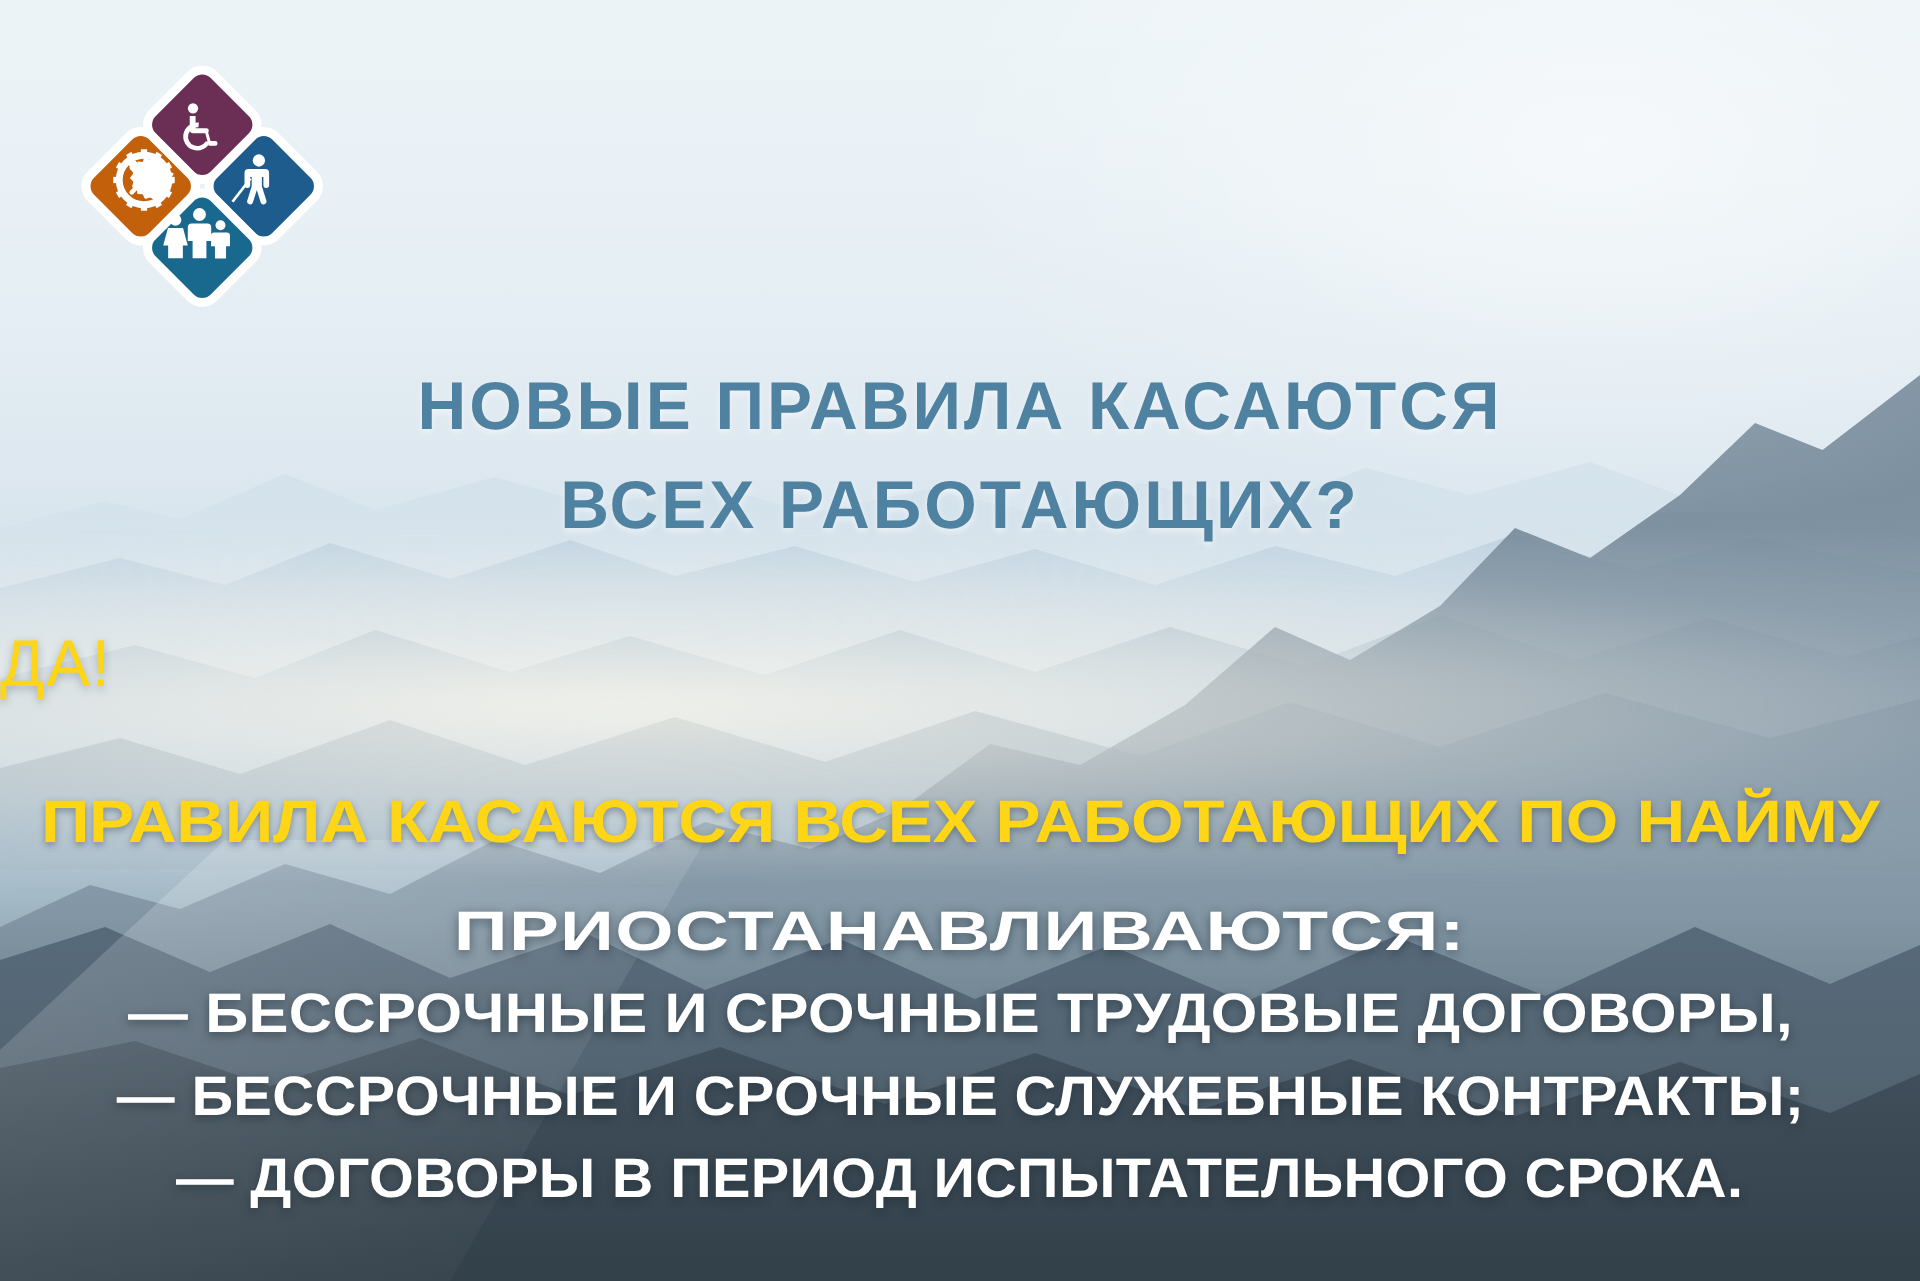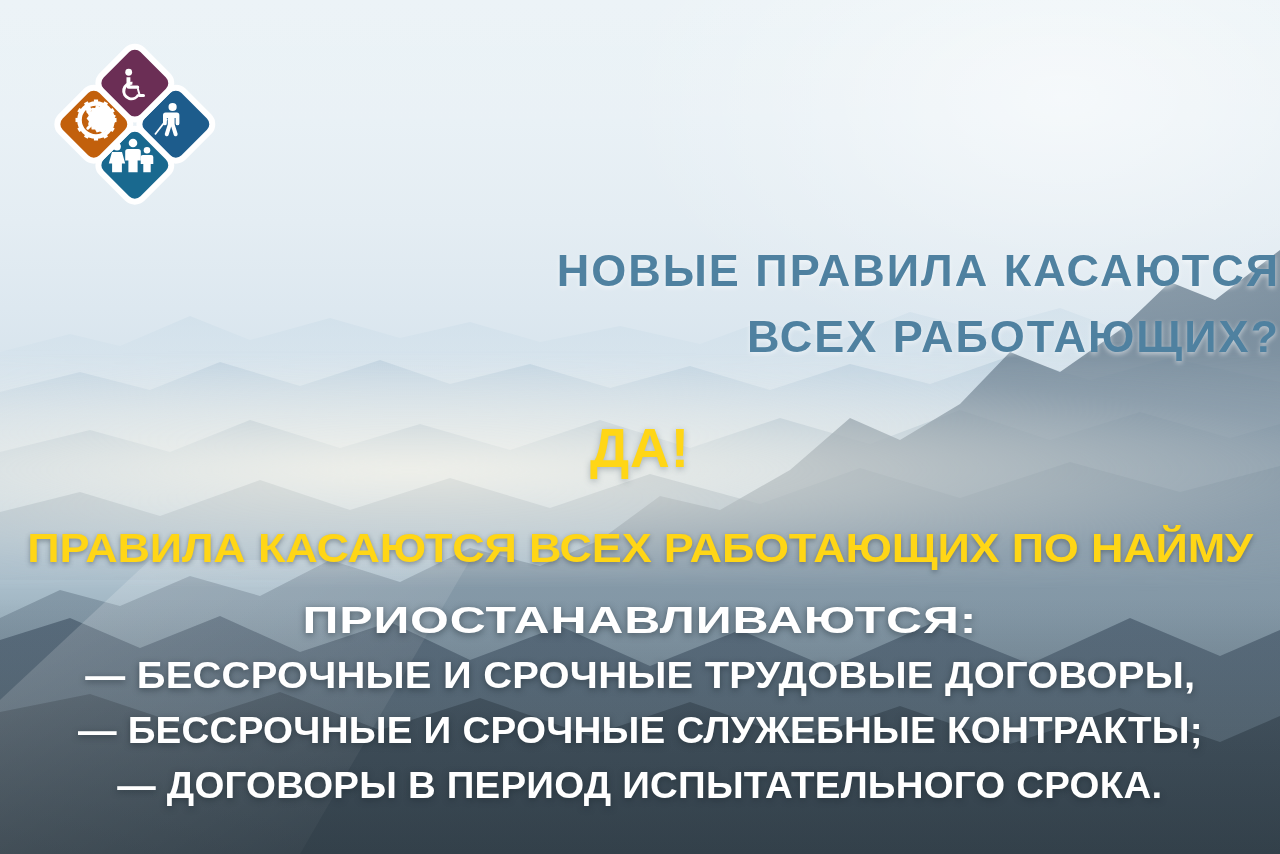--- a/index.html
+++ b/index.html
@@ -108,31 +108,30 @@
     right: 0;
     top: 238px;
     text-align: center;
     color: #4f81a0;
     font-weight: 700;
     font-size: 45px;
     line-height: 1.46;
     letter-spacing: 2.0px;
     text-shadow: 0 2px 5px rgba(255,255,255,0.55);
   }
-  .headline .ln { display: block; white-space: nowrap; text-align: right; }
+  .headline .ln { display: block; white-space: nowrap; }
 
   .yes {
     position: absolute;
     left: 0;
     right: 0;
     top: 421px;
-    text-align: center;
     color: #ffd616;
-    font-weight: 700;
-    font-size: 55px;
+    font-weight: 400;
+    font-size: 44px;
     line-height: 1;
     letter-spacing: 1px;
     text-shadow: 0 2px 6px rgba(60,80,95,0.35);
   }
 
   .banner {
     position: absolute;
     left: 0;
     right: 0;
     top: 528px;

